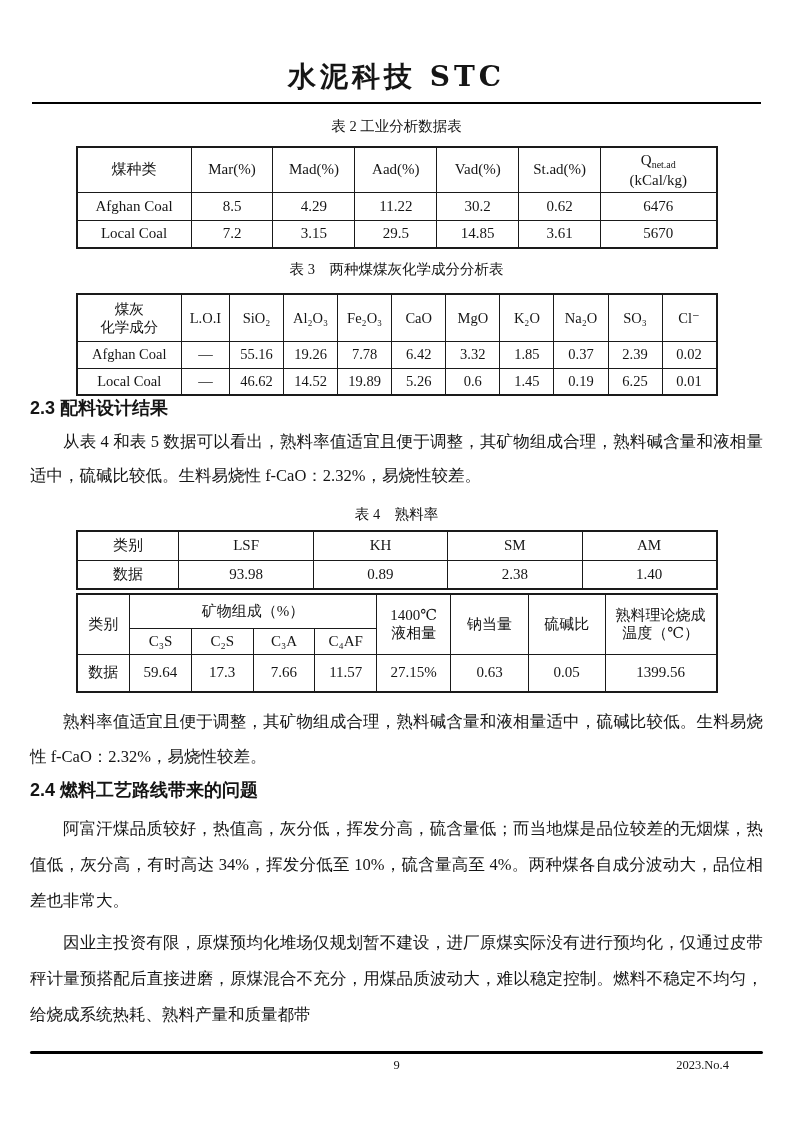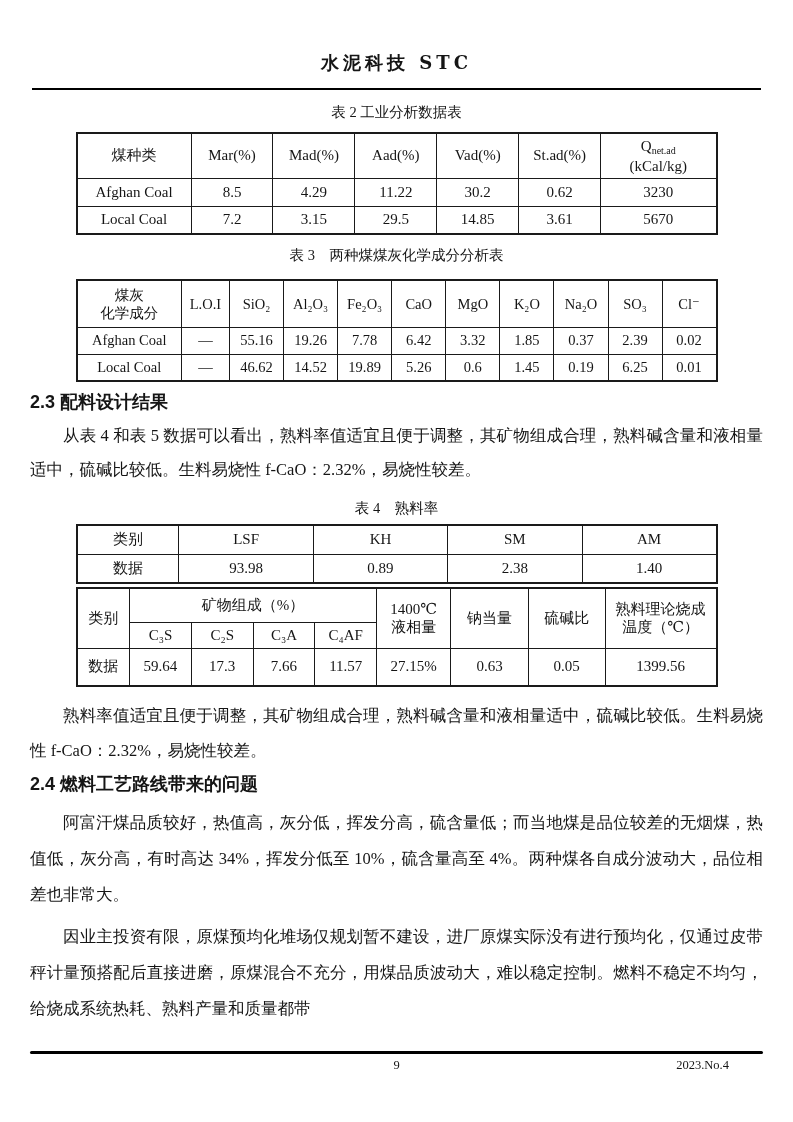--- a/index.html
+++ b/index.html
@@ -4,22 +4,22 @@
 <style>
   html,body { margin:0; padding:0; background:#ffffff; }
   .page {
     position:relative; width:793px; height:1122px; margin:0 auto;
     background:#ffffff; color:#151515; overflow:hidden;
     font-family:"Liberation Serif","DejaVu Serif",serif;
   }
   .content { padding:0 30px; }
 
   .journal-title {
-    padding-top:48px; text-align:center;
-    font-size:18px; line-height:30px; letter-spacing:4px; font-weight:bold;
+    padding-top:62px; text-align:center;
+    font-size:28px; line-height:30px; letter-spacing:4px; font-weight:bold;
     font-family:"DejaVu Serif","Liberation Serif",serif;
   }
   .header-rule { margin:10px 2px 0 2px; height:0; border-top:2.2px solid #000; }
 
   .tbl-caption {
     text-align:center; font-size:14.5px; line-height:19px;
     font-family:"Liberation Serif","DejaVu Serif",serif;
   }
   .cap2 { margin-top:13px; }
   .cap3 { margin-top:11px; }
@@ -42,21 +42,21 @@
   tr.h27 { height:27px; } tr.h29 { height:29px; }
   tr.h34 { height:34px; } tr.h26 { height:26px; } tr.h38 { height:38px; }
   .preline { white-space:pre-line; }
   .qcell { line-height:1.2; }
   .qsub { font-size:10px; vertical-align:-3px; letter-spacing:0; }
 
   .sec-heading {
     font-family:"Liberation Sans","DejaVu Sans",sans-serif;
     font-weight:bold; font-size:18px; line-height:24px;
   }
-  .h23 { margin-top:8px; }
+  .h23 { }
   .h24 { margin-top:4px; }
 
   .para {
     font-size:16.5px; text-align:justify; text-indent:2em; margin:0;
   }
   .p-intro { margin-top:5px; line-height:34px; }
   .p-summary { margin-top:11px; line-height:35px; }
   .p-24a { margin-top:9px; line-height:36px; }
   .p-24b { margin-top:6px; line-height:36px; }
 
@@ -96,21 +96,21 @@
           <th>St.ad(%)</th>
           <th class="qcell"><span>Q</span><span class="qsub">net.ad</span><br><span>(kCal/kg)</span></th>
         </tr>
         <tr class="h28">
           <td>Afghan Coal</td>
           <td>8.5</td>
           <td>4.29</td>
           <td>11.22</td>
           <td>30.2</td>
           <td>0.62</td>
-          <td>3230</td>
+          <td>6476</td>
         </tr>
         <tr class="h28">
           <td>Local Coal</td>
           <td>7.2</td>
           <td>3.15</td>
           <td>29.5</td>
           <td>14.85</td>
           <td>3.61</td>
           <td>5670</td>
         </tr>

